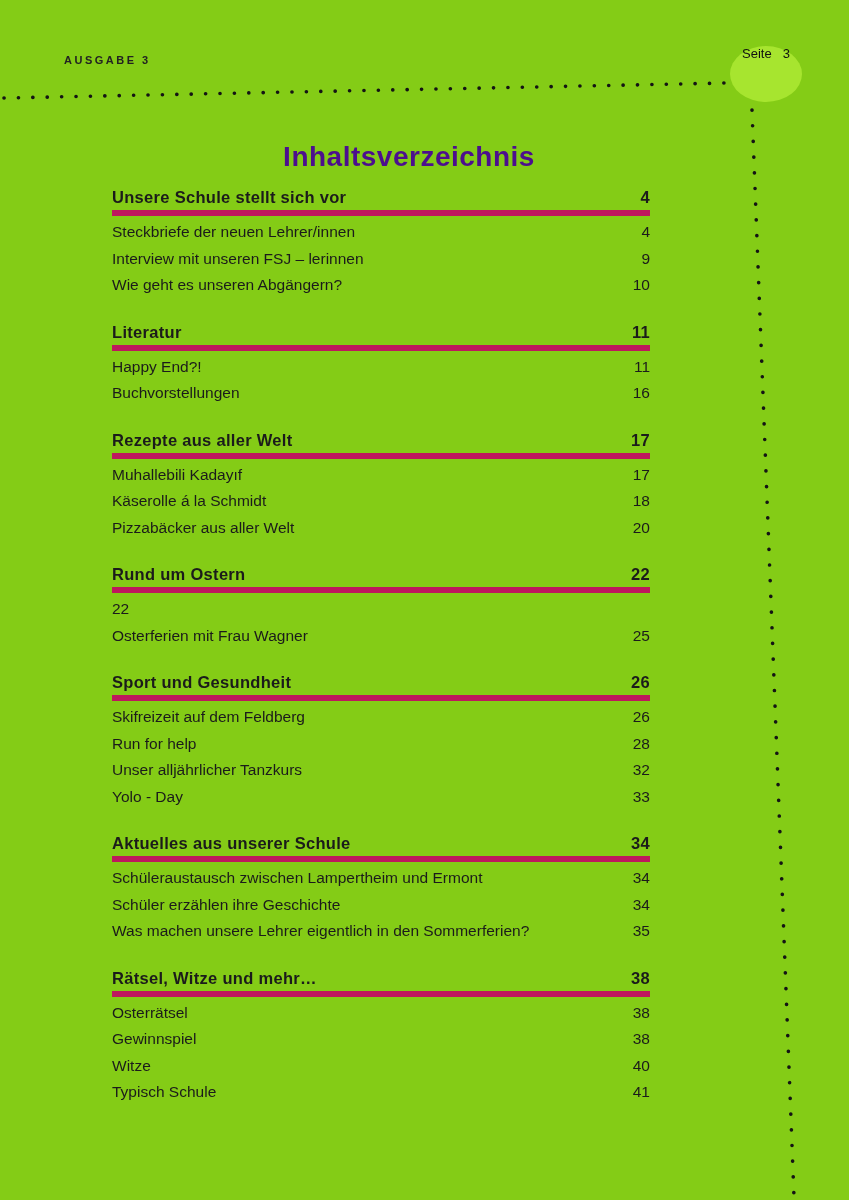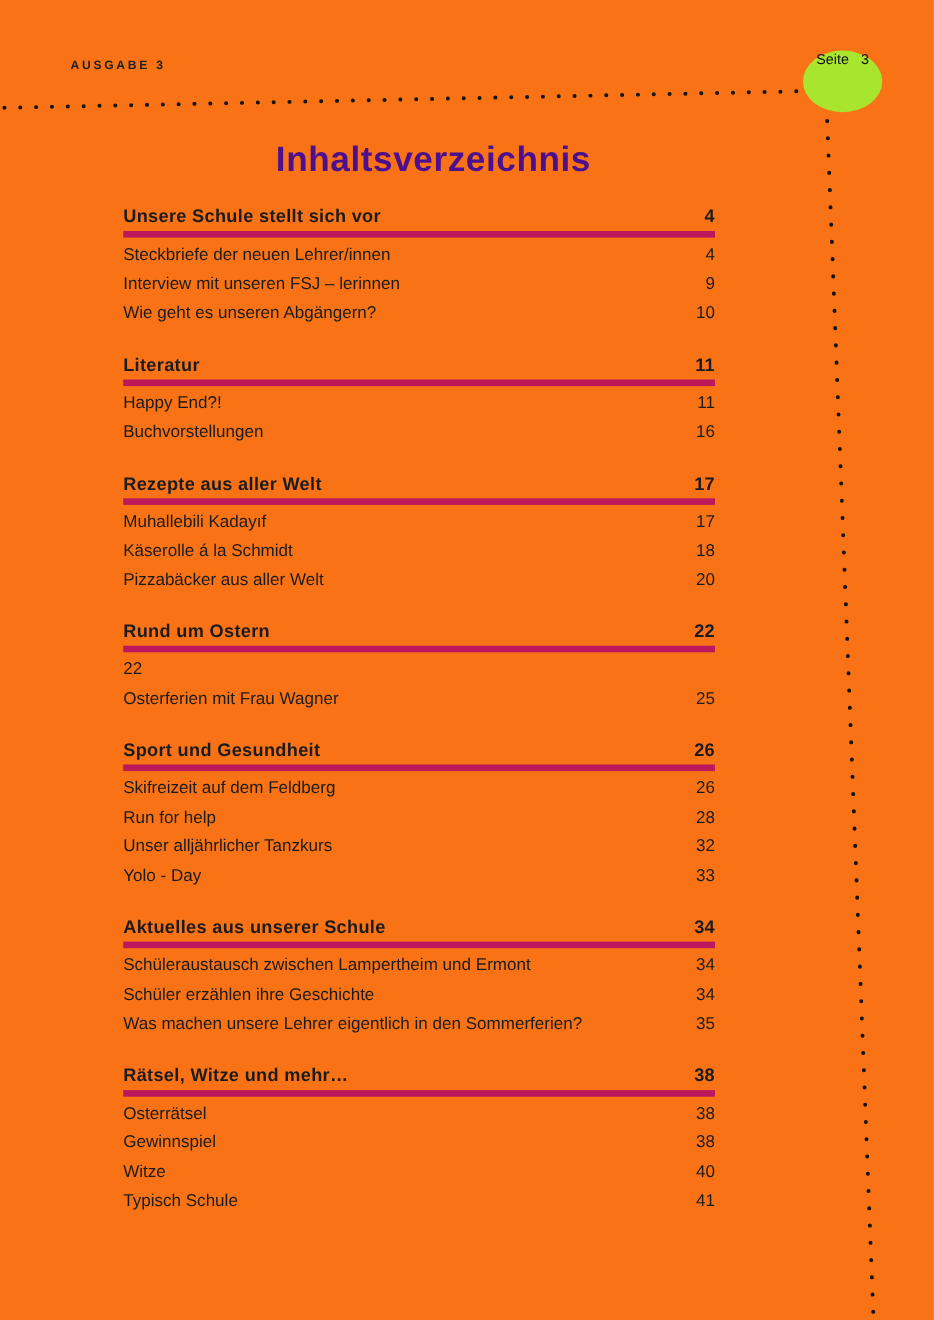--- a/index.html
+++ b/index.html
@@ -4,21 +4,21 @@
 <style>
   html, body {
     margin: 0;
     padding: 0;
     background: #ffffff;
   }
   .page {
     position: relative;
     width: 849px;
     height: 1200px;
-    background: #f97316;
+    background: #84cc16;
     overflow: hidden;
     font-family: "Liberation Sans", sans-serif;
     color: #1b1b1b;
   }
   .edition {
     position: absolute;
     left: 64px;
     top: 54px;
     font-size: 11px;
     font-weight: bold;
@@ -43,23 +43,23 @@
     justify-content: center;
     gap: 11px;
     font-size: 13px;
     color: #111;
   }
   .title {
     position: absolute;
     left: 124px;
     top: 126px;
     width: 540px;
-    margin: 0;
+    margin: 15px;
     text-align: center;
-    font-size: 32px;
+    font-size: 28px;
     font-weight: 800;
     letter-spacing: 0.5px;
     color: var(--title-purple, #4c0f8e);
   }
   .toc {
     position: absolute;
     left: 112px;
     top: 188px;
     width: 538px;
   }

